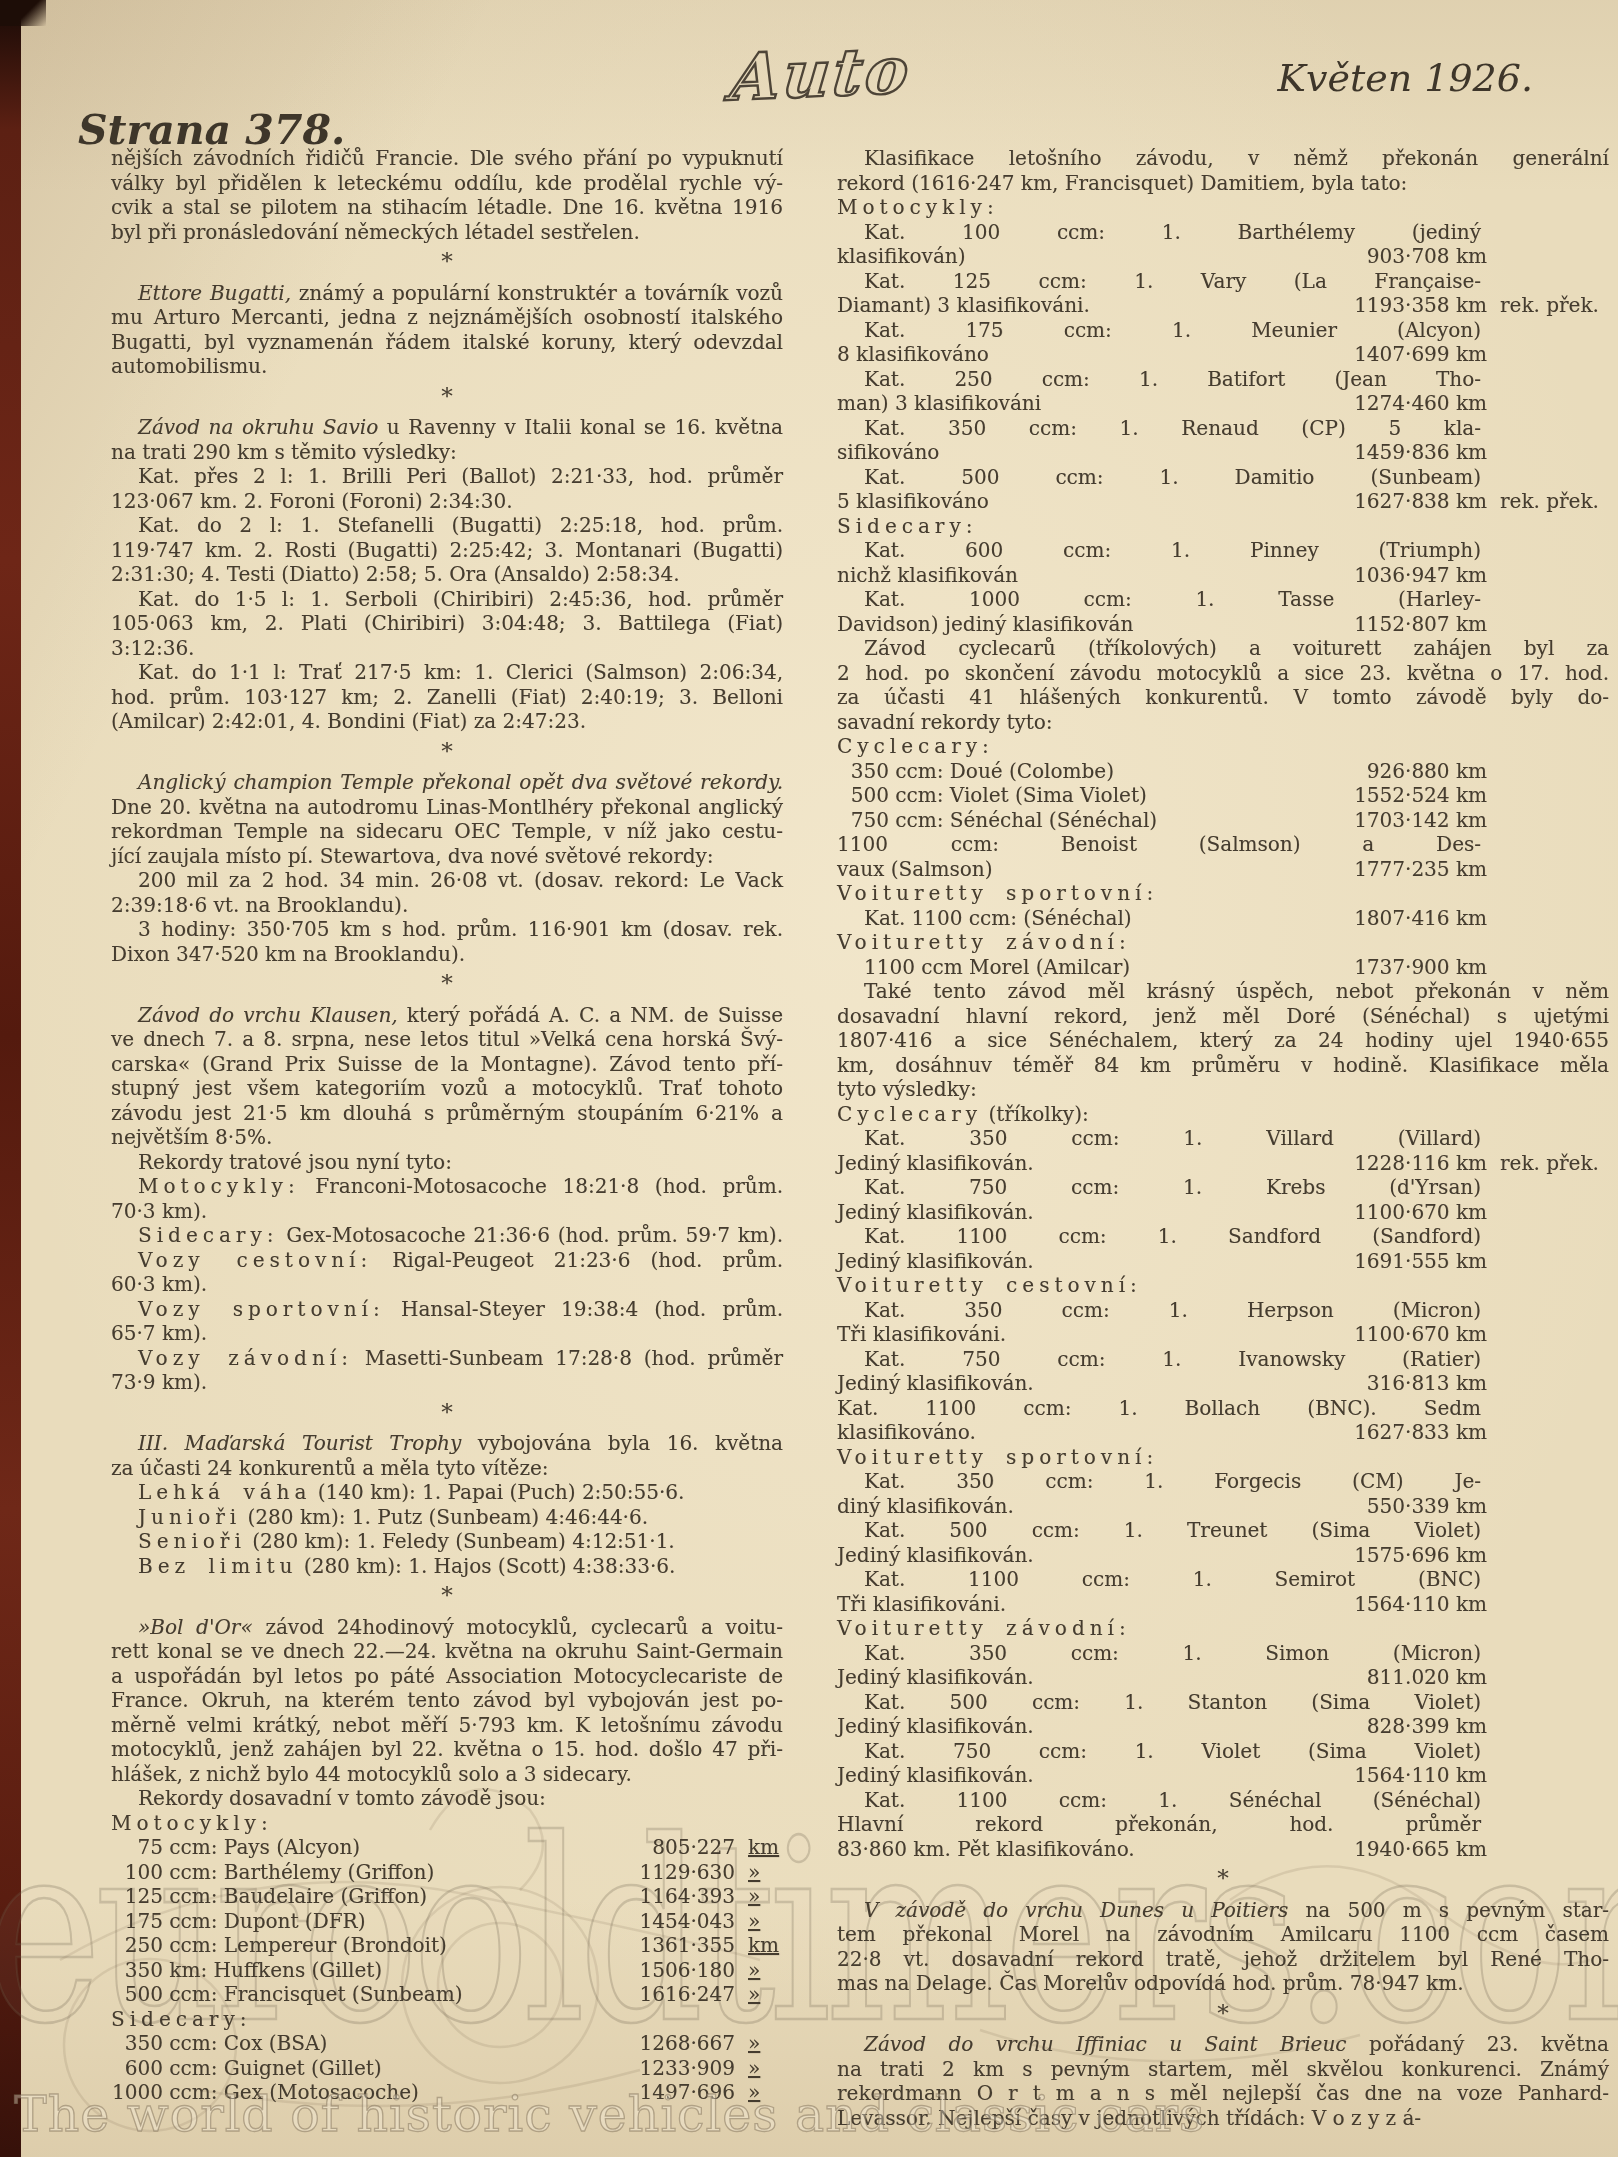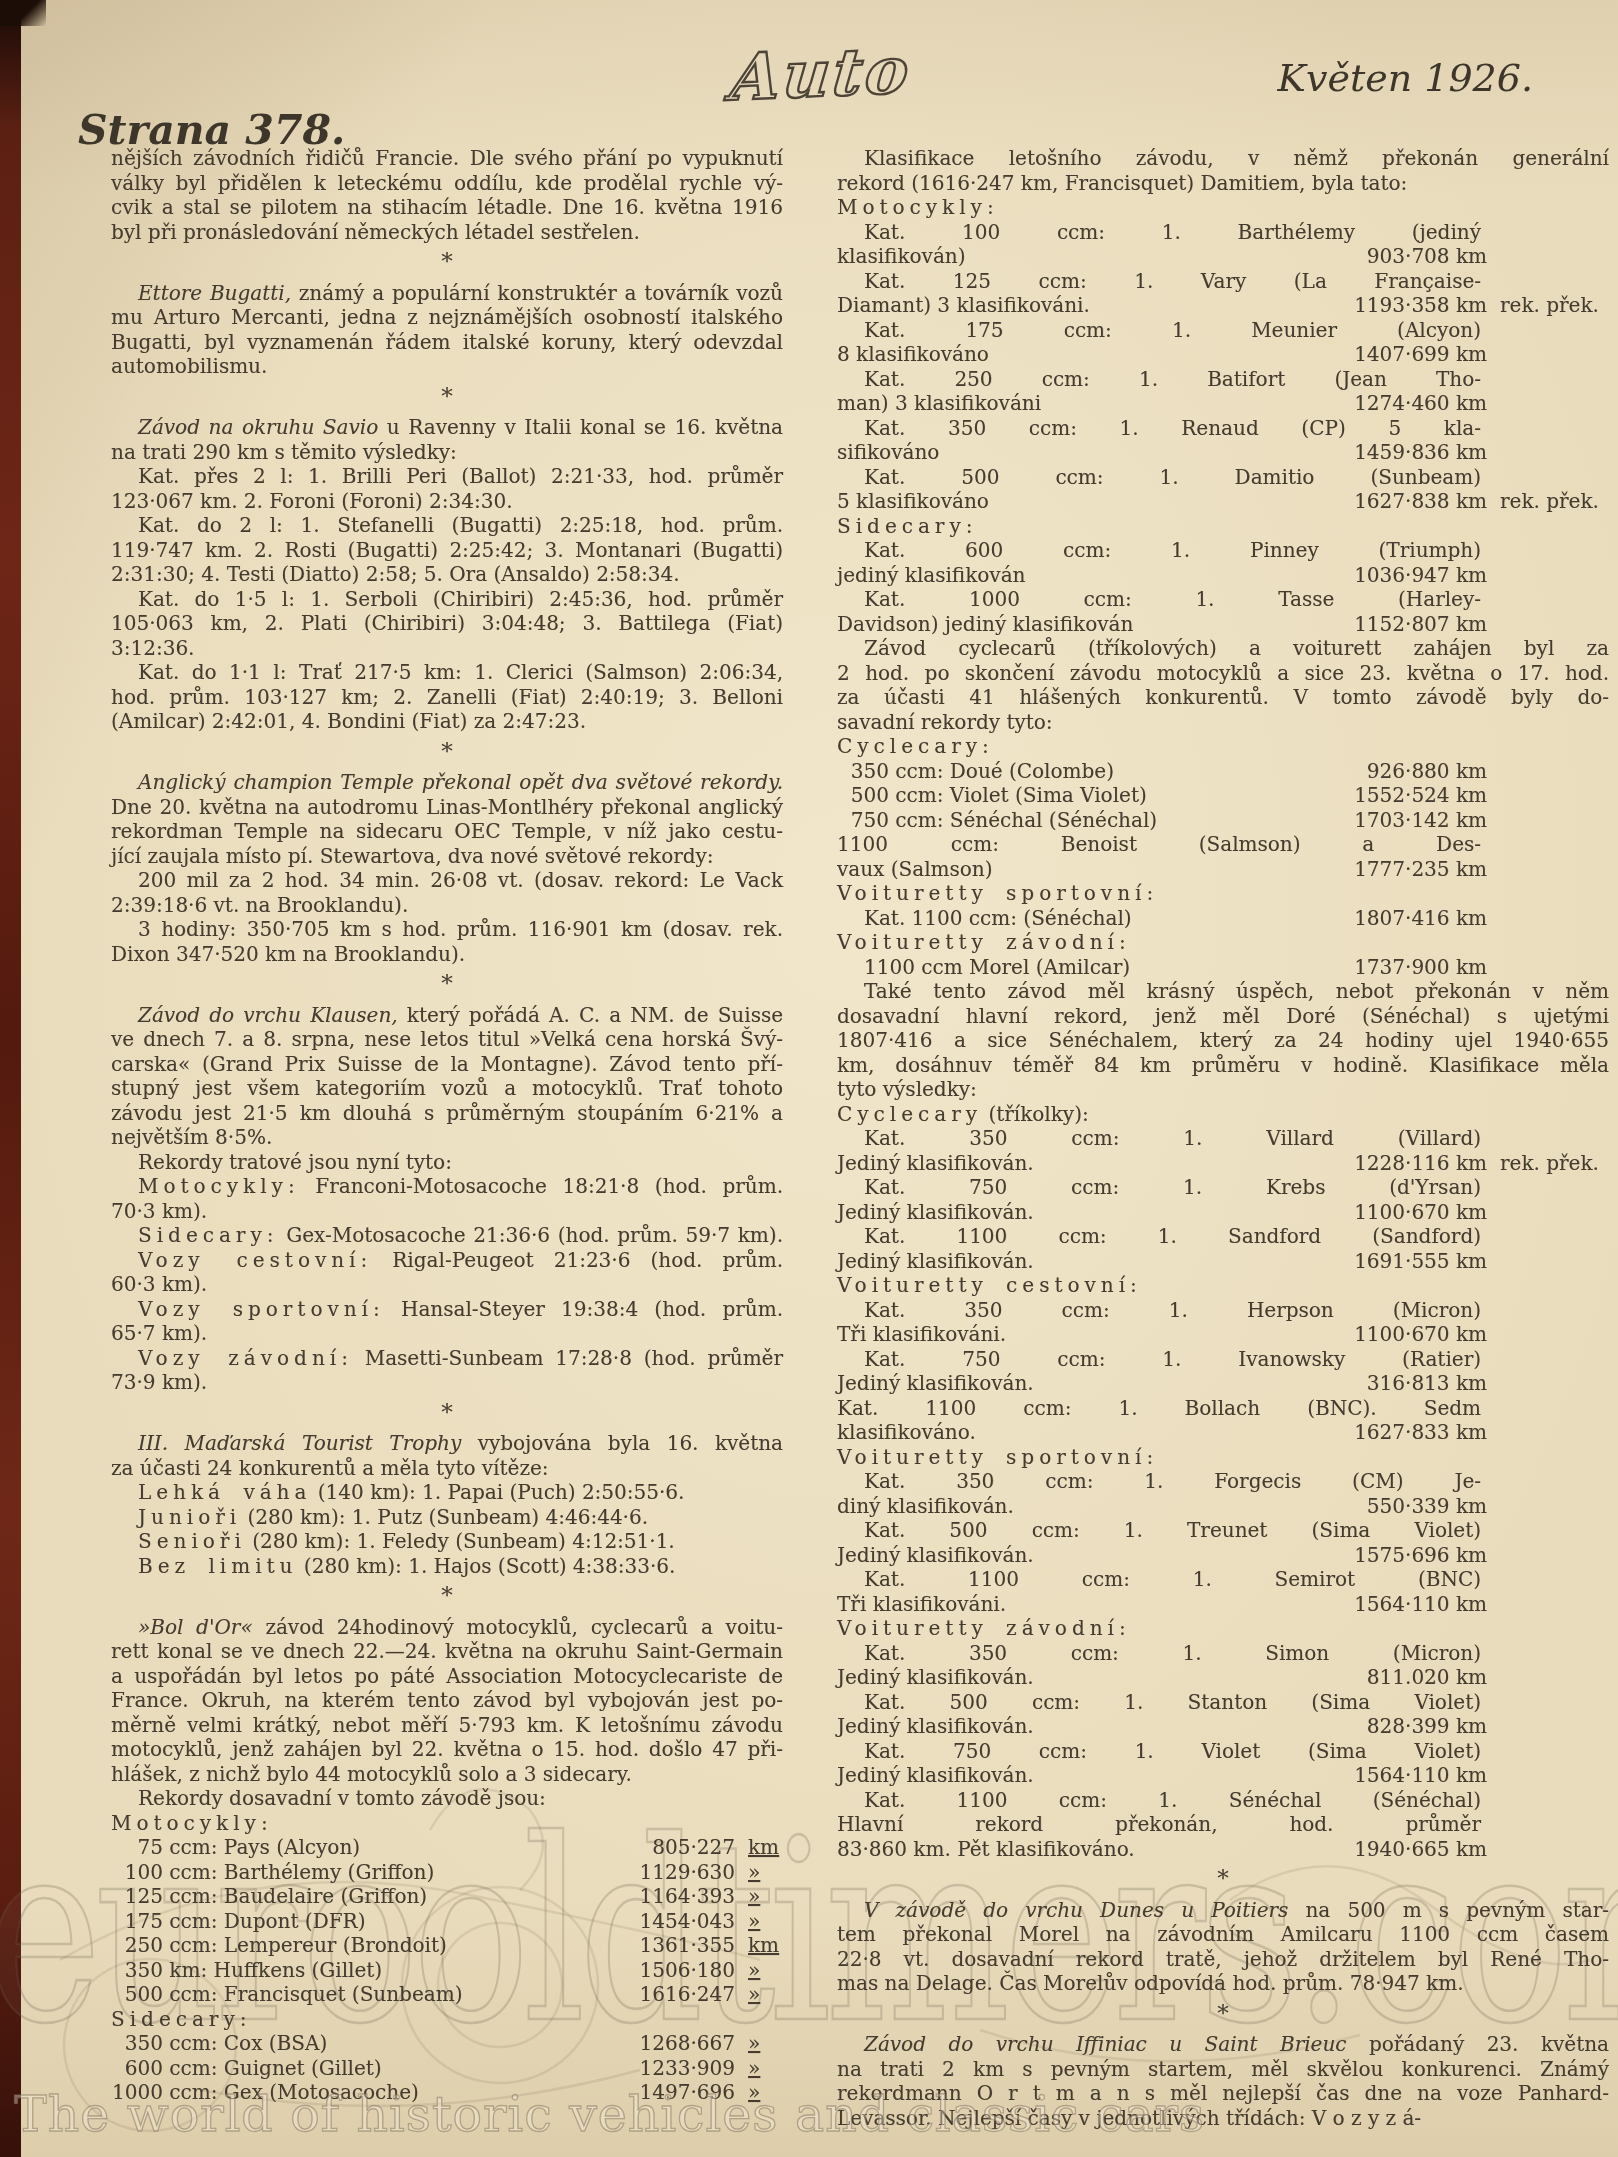--- a/index.html
+++ b/index.html
@@ -269,21 +269,21 @@
         </div>
         <div class="line jl nr ind">Kat. 500 ccm: 1. Damitio (Sunbeam)</div>
         <div class="line vl">
           <span class="vt">5 klasifikováno</span>
           <span class="rnum">1627·838 km</span>
           <span class="rsuf">rek. přek.</span>
         </div>
         <div class="line"><span class="sp">Sidecary:</span></div>
         <div class="line jl nr ind">Kat. 600 ccm: 1. Pinney (Triumph)</div>
         <div class="line vl">
-          <span class="vt">jediný klasifikován</span>
+          <span class="vt">nichž klasifikován</span>
           <span class="rnum">1036·947 km</span>
           <span class="rsuf"></span>
         </div>
         <div class="line jl nr ind">Kat. 1000 ccm: 1. Tasse (Harley-</div>
         <div class="line vl">
           <span class="vt">Davidson) jediný klasifikován</span>
           <span class="rnum">1152·807 km</span>
           <span class="rsuf"></span>
         </div>
         <div class="line jl ind">Závod cyclecarů (tříkolových) a voiturett zahájen byl za</div>

